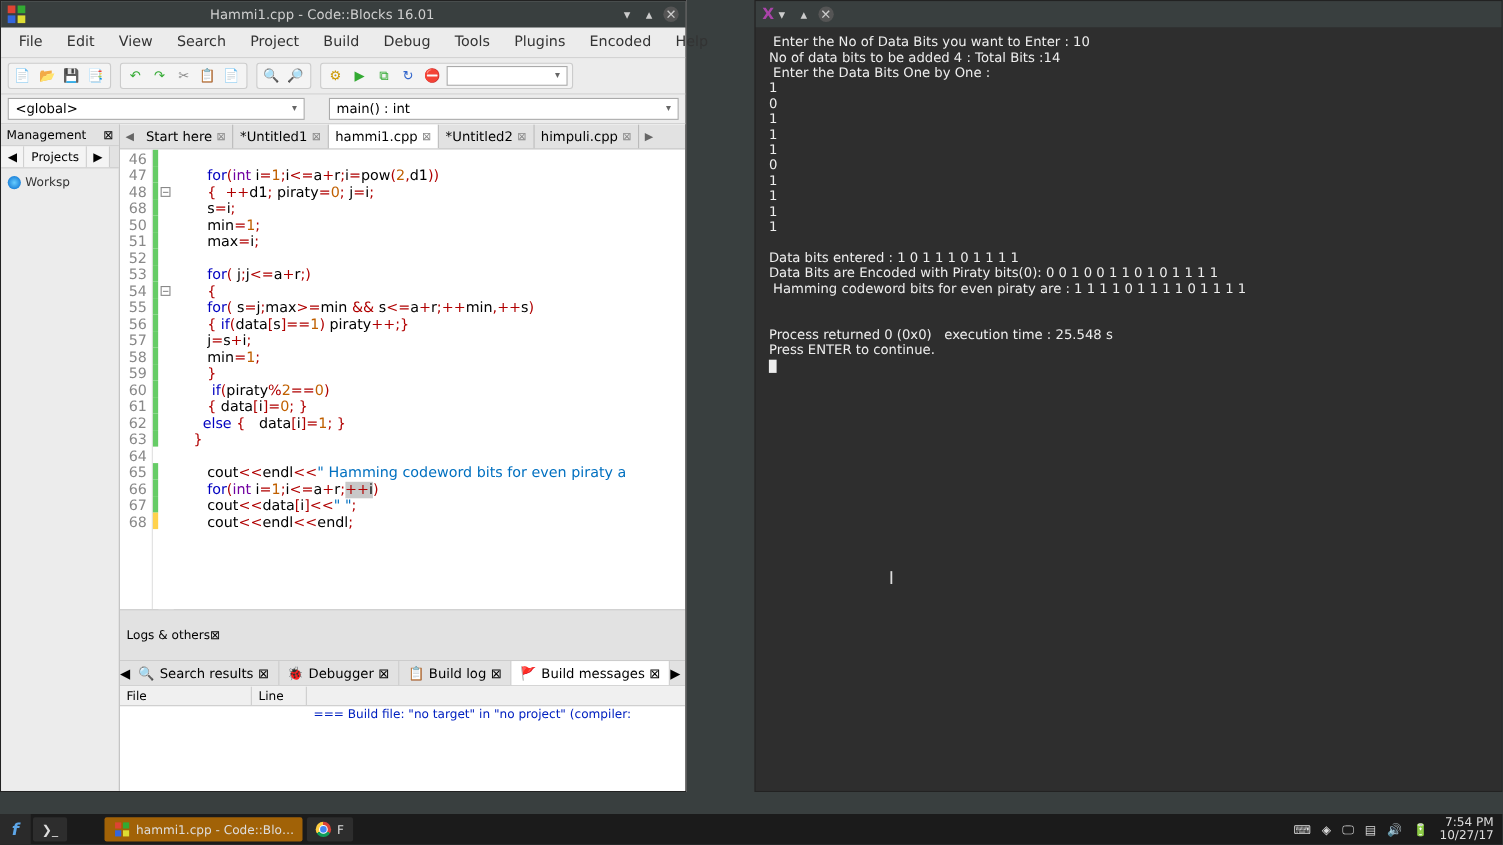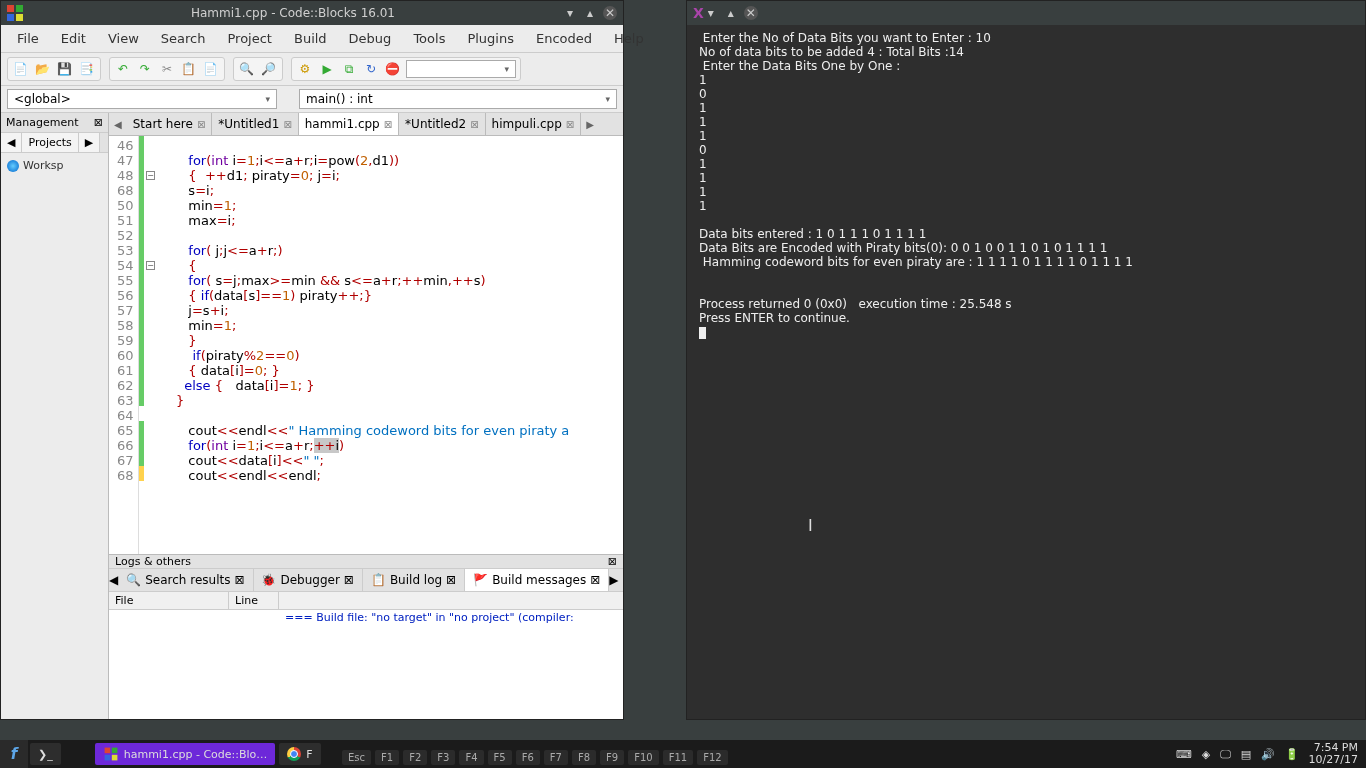--- a/index.html
+++ b/index.html
@@ -56,21 +56,21 @@
 .code { flex: 1; padding: 2px 6px; white-space: pre; overflow: hidden; }
 .code .kw { color: #0000c0; font-weight: normal; }
 .code .ty { color: #7000a0; }
 .code .op { color: #b00000; }
 .code .nm { color: #c06000; }
 .code .str { color: #0070c0; }
 .code .hl { background: #c8c8c8; }
 .fold-box { width: 9px; height: 9px; border: 1px solid #888; background: #fff; font-size: 8px; line-height: 7px; text-align: center; color: #555; display: inline-block; }
 
 .logs-panel { height: 165px; border-top: 1px solid #bbb; background: #ececec; display: flex; flex-direction: column; }
-.logs-header { padding: 0 6px; font-size: 11px; display: flex; justify-content: space-between; background: #e2e2e2; border-bottom: 1px solid #ccc; }
+.logs-header { padding: 16px 6px; font-size: 11px; display: flex; justify-content: flex-start; background: #e2e2e2; border-bottom: 1px solid #ccc; }
 .logs-tabs { display: flex; background: #e2e2e2; border-bottom: 1px solid #ccc; align-items: center; overflow: hidden; }
 .ltab { display: flex; align-items: center; gap: 4px; padding: 4px 8px; font-size: 12px; border-right: 1px solid #ccc; white-space: nowrap; cursor: pointer; }
 .ltab.active { background: #fff; }
 .log-table { flex: 1; background: #fff; font-family: monospace; font-size: 11px; overflow: hidden; }
 .log-head { display: flex; background: #f0f0f0; border-bottom: 1px solid #ccc; }
 .log-head div { padding: 2px 6px; border-right: 1px solid #ccc; }
 .log-row { display: flex; color: #0020c0; }
 .log-row div { padding: 1px 6px; white-space: pre; }
 
 .statusbar { height: 22px; background: #ececec; border-top: 1px solid #bbb; display: flex; font-size: 12px; }
@@ -81,21 +81,21 @@
 .term-titlebar { background: #393f3f; }
 .term-logo { color: #a4a; font-weight: bold; font-size: 14px; }
 .term-body { flex: 1; background: #2e2e2e; color: #eee; font-family: "DejaVu Sans Mono", monospace; font-size: 12px; line-height: 14px; padding: 6px 12px; white-space: pre; overflow: hidden; position: relative; }
 .term-cursor { display: inline-block; width: 7px; height: 12px; background: #eee; vertical-align: text-bottom; }
 .ibeam-cursor { position: absolute; left: 808px; top: 516px; color: #ddd; font-size: 16px; pointer-events: none; }
 
 
 .taskbar { position: absolute; left: 0; bottom: 0; width: 1366px; height: 28px; background: #1b1b1b; display: flex; align-items: center; color: #ddd; font-size: 11px; }
 .tb-launcher { width: 28px; height: 28px; background: #2a2a2a; display: flex; align-items: center; justify-content: center; color: #5da6e8; font-size: 15px; font-style: italic; font-weight: bold; cursor: pointer; }
 .tb-item { height: 22px; display: flex; align-items: center; gap: 5px; padding: 0 8px; margin: 0 2px; background: #2d2d2d; border-radius: 2px; cursor: pointer; }
-.tb-item.active { background: #6d28d9; margin-left: 32px; }
+.tb-item.active { background: #a16207; margin-left: 32px; }
 .tb-tray { margin-left: auto; display: flex; align-items: center; gap: 10px; padding: 0 8px; }
 .tb-clock { text-align: right; line-height: 12px; font-size: 11px; }
 .fkey { display: inline-block; background: #2b2b2b; color: #aaa; padding: 2px 6px; margin: 0 2px; font-size: 10px; border-radius: 2px; }
 .fkeys { position: absolute; left: 340px; bottom: 0; display: flex; align-items: center; height: 22px; }
 </style>
 </head>
 <body>
 
 <div class="cb-window">
   <div class="titlebar cb-titlebar">
@@ -378,35 +378,20 @@
       <span class="cb-logo" style="transform:scale(0.8)"></span>
       <span>hammi1.cpp - Code::Blo…</span>
     </div>
   <div class="tb-item">
       <span style="width:14px;height:14px;border-radius:50%;background:conic-gradient(#db4437 0 120deg,#0f9d58 120deg 240deg,#ffcd40 240deg 360deg);display:inline-block;position:relative">
         <span style="position:absolute;inset:3px;background:#4285f4;border-radius:50%;border:1px solid #fff"></span>
       </span>
       <span>F</span>
     </div>
 
-  <div class="fkeys">
-    <span class="fkey">Esc</span>
-    <span class="fkey">F1</span>
-    <span class="fkey">F2</span>
-    <span class="fkey">F3</span>
-    <span class="fkey">F4</span>
-    <span class="fkey">F5</span>
-    <span class="fkey">F6</span>
-    <span class="fkey">F7</span>
-    <span class="fkey">F8</span>
-    <span class="fkey">F9</span>
-    <span class="fkey">F10</span>
-    <span class="fkey">F11</span>
-    <span class="fkey">F12</span>
-  </div>
 
   <div class="tb-tray">
     <span>⌨</span>
     <span>◈</span>
     <span>🖵</span>
     <span>▤</span>
     <span>🔊</span>
     <span>🔋</span>
     <div class="tb-clock">
       <div>7:54 PM</div>

